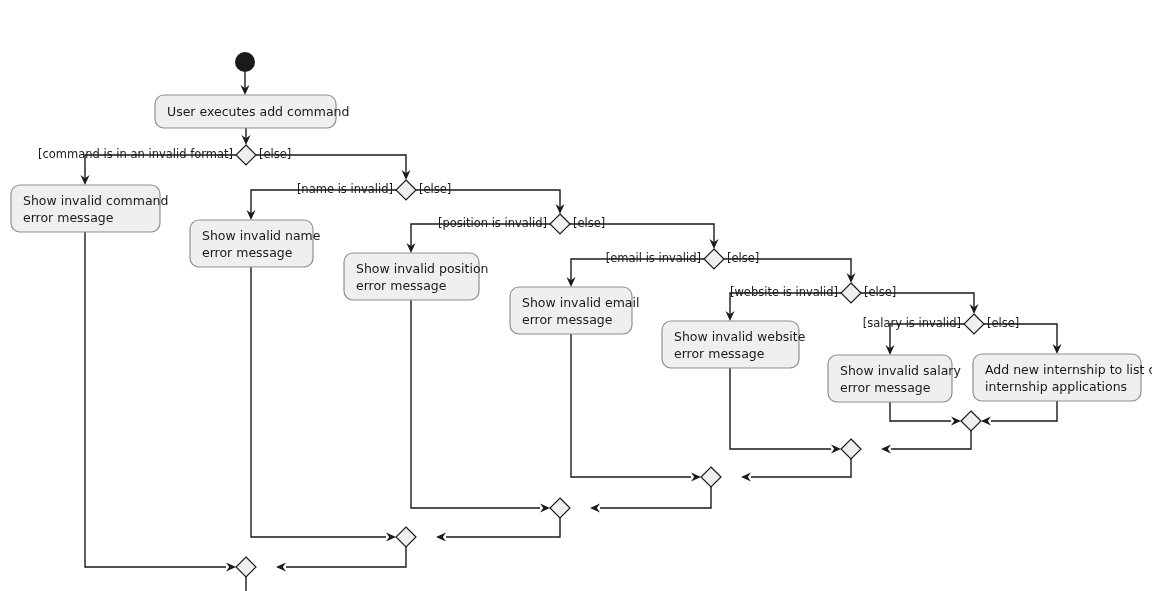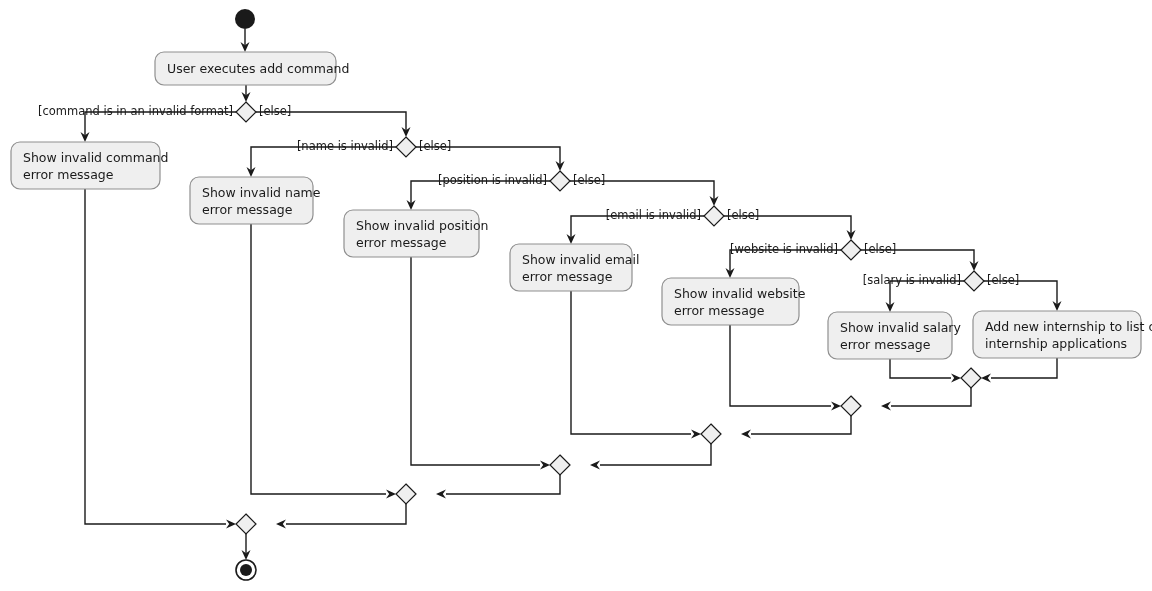--- a/index.html
+++ b/index.html
@@ -12,20 +12,21 @@
     width: 1152px;
     height: 591px;
     font-family: "DejaVu Sans", sans-serif;
     overflow: hidden;
   }
   #diagram-root {
     position: relative;
     width: 1152px;
     height: 531px;
     background: #ffffff;
+    margin-top: 43px;
   }
   svg#activity-diagram {
     display: block;
     width: 1152px;
     height: 591px;
   }
   .edge-line {
     stroke: #1a1a1a;
     stroke-width: 1.4;
     fill: none;

